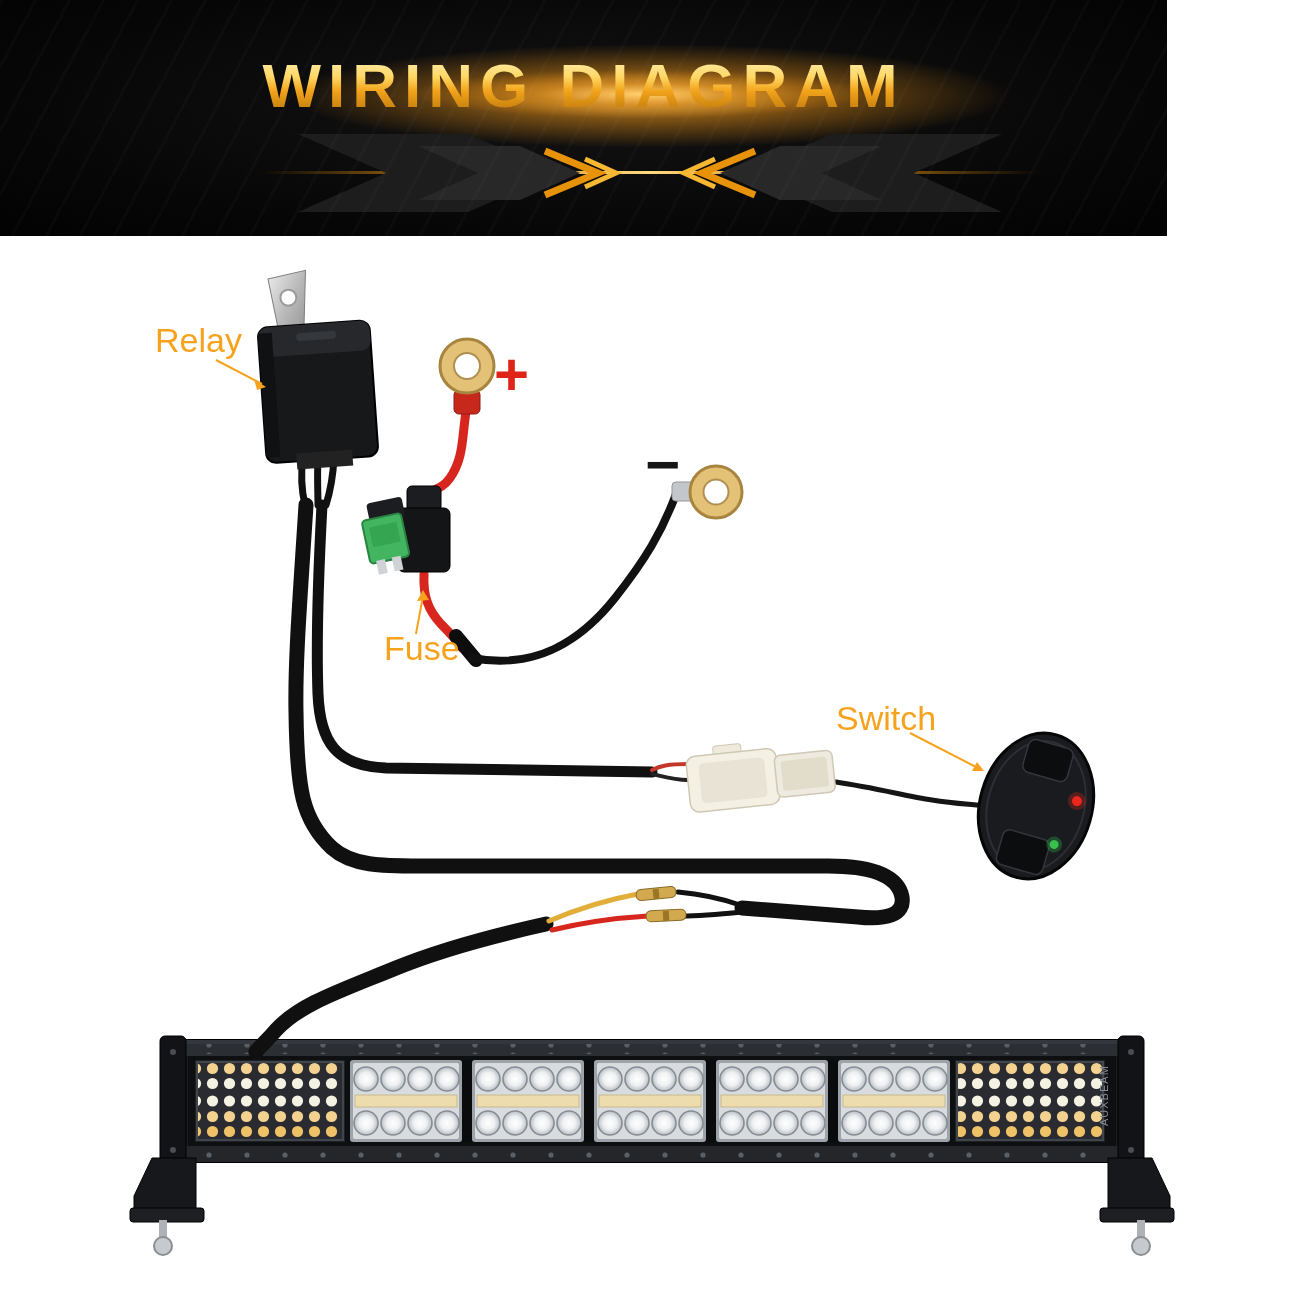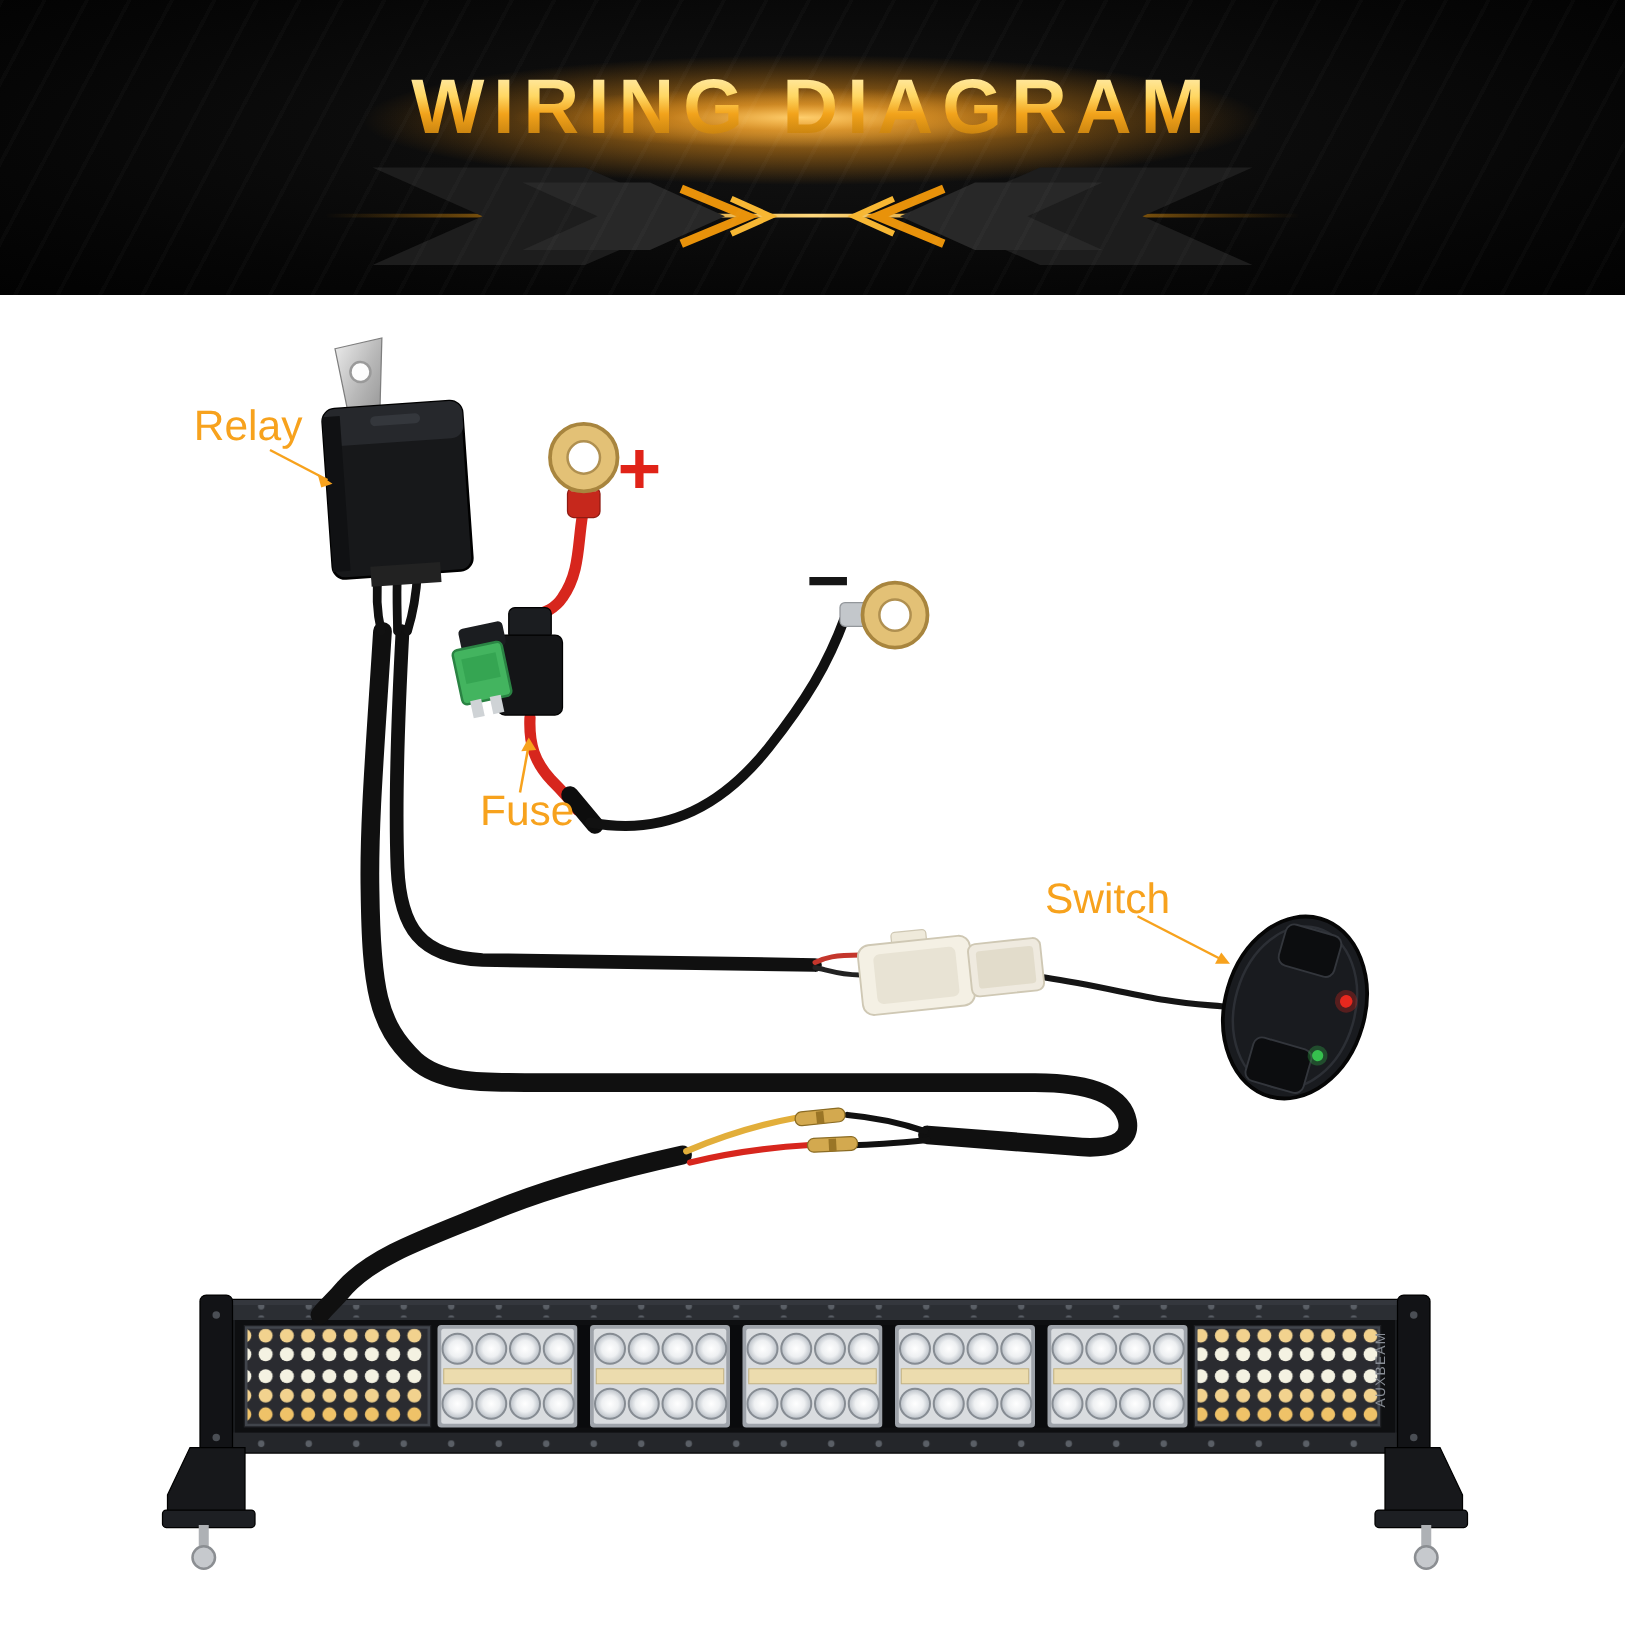--- a/index.html
+++ b/index.html
@@ -1,19 +1,19 @@
 <!DOCTYPE html>
 <html><head>
 <meta charset="utf-8">
 <style>
   html,body{margin:0;padding:0;background:#ffffff;}
   .stage{position:relative;width:1300px;height:1300px;background:#ffffff;overflow:hidden;
          font-family:"Liberation Sans",sans-serif;}
   
-  .banner{position:absolute;top:0;left:0;width:1300px;height:236px;
+  .banner{position:absolute;top:0;left:0;width:1167px;height:236px;
           background:radial-gradient(ellipse at 50% 45%, #131313 0%, #060606 72%, #020202 100%);}
   .banner::after{content:"";position:absolute;inset:0;
           background:repeating-linear-gradient(118deg, rgba(255,255,255,0.02) 0 3px, transparent 3px 30px);}
   .banner-deco{position:absolute;top:0;left:0;width:1300px;height:236px;}
   .banner-title{position:absolute;top:50px;left:0;width:100%;margin:0;text-align:center;z-index:2;
           font-size:62px;font-weight:bold;letter-spacing:7px;
           background:linear-gradient(180deg,#fff6cf 0%,#ffd763 38%,#f2a31b 58%,#a96a06 100%);
           -webkit-background-clip:text;background-clip:text;
           color:transparent;-webkit-text-fill-color:transparent;}
   

